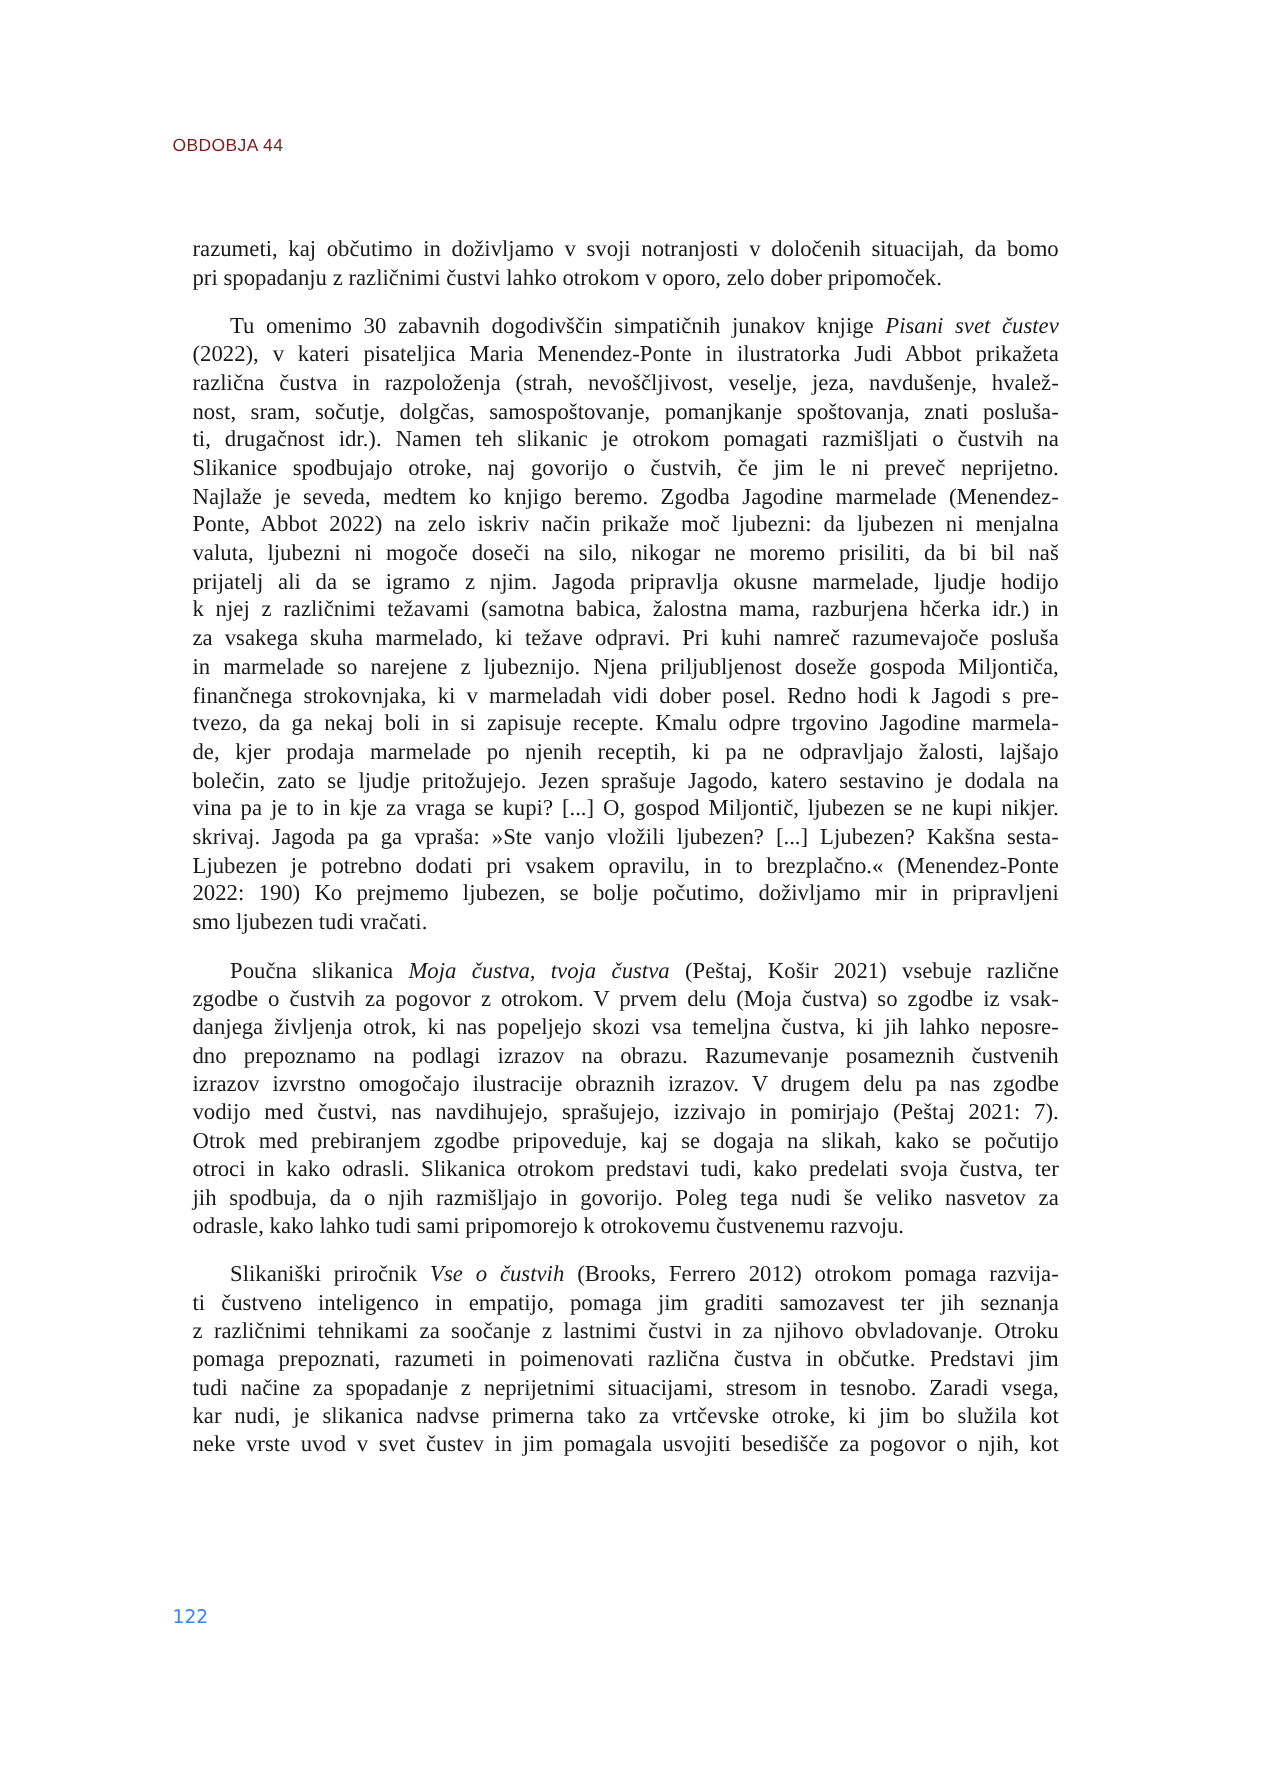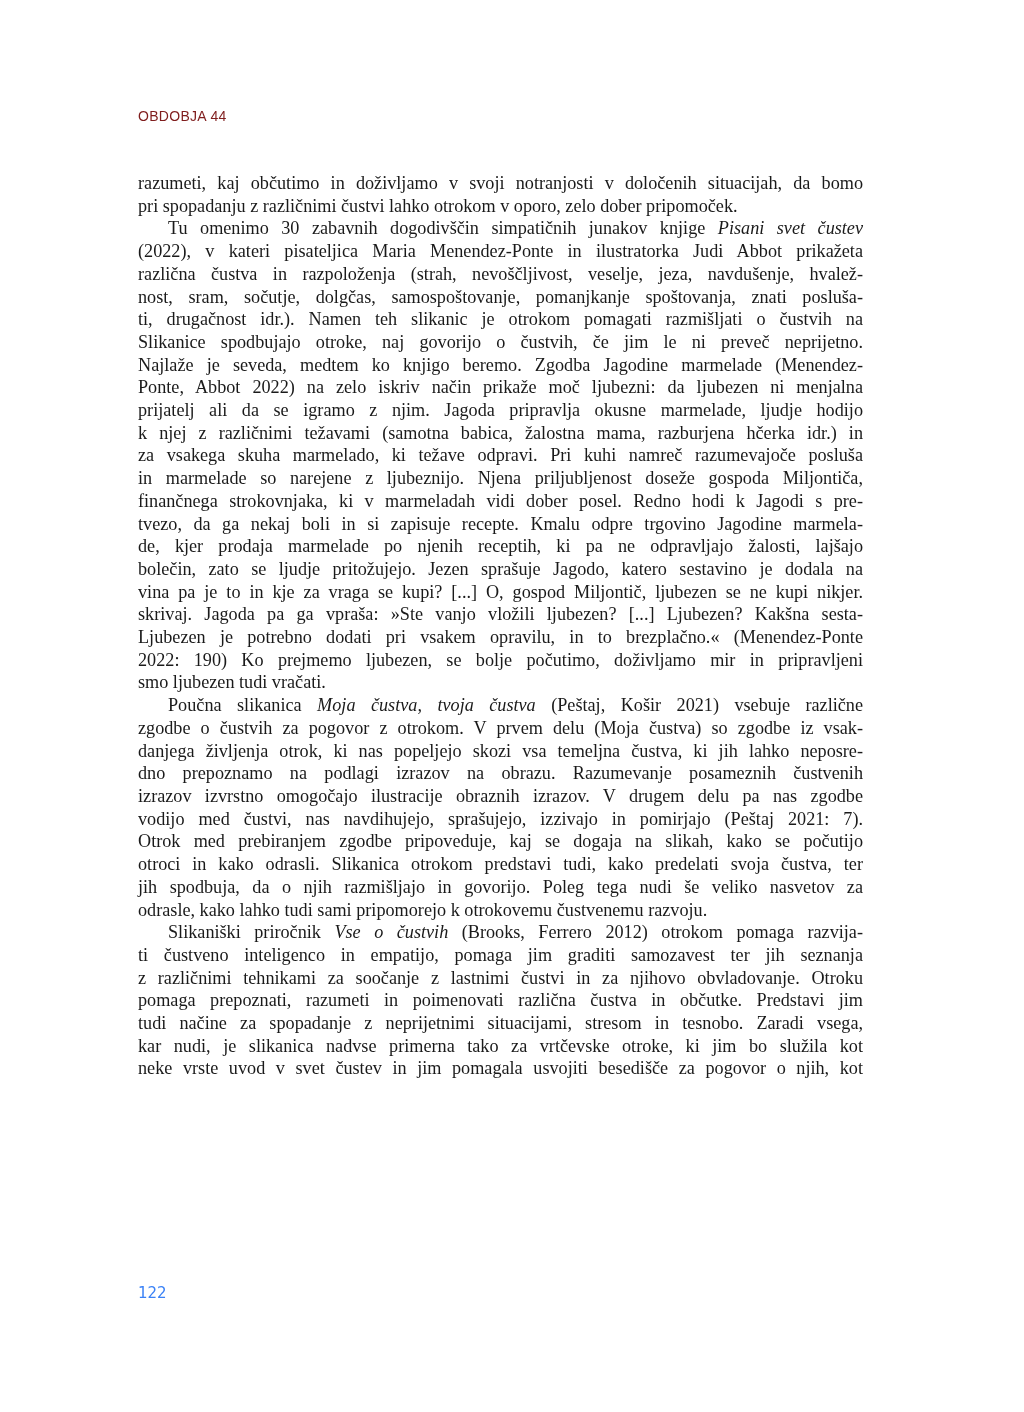--- a/index.html
+++ b/index.html
@@ -27,21 +27,21 @@
       left: 138px;
       top: 172px;
       width: 725px;
       font-family: "Liberation Serif", serif;
       font-size: 18.2px;
       line-height: 22.7px;
       color: #1a1a1a;
       text-align: justify;
     }
     .body-text p {
-      margin: 0;
+      margin: 16px;
       text-indent: 30px;
       text-align: justify;
     }
     .body-text .line {
       display: block;
       text-align: justify;
       text-align-last: justify;
       white-space: nowrap;
     }
     .body-text .line.last {
@@ -73,20 +73,21 @@
     </p>
     <p>
       <span class="line indent"><span>Tu omenimo 30 zabavnih dogodivščin simpatičnih junakov knjige </span><em>Pisani svet čustev</em></span>
       <span class="line"><span>(2022), v kateri pisateljica Maria Menendez-Ponte in ilustratorka Judi Abbot prikažeta</span></span>
       <span class="line"><span>različna čustva in razpoloženja (strah, nevoščljivost, veselje, jeza, navdušenje, hvalež-</span></span>
       <span class="line"><span>nost, sram, sočutje, dolgčas, samospoštovanje, pomanjkanje spoštovanja, znati posluša-</span></span>
       <span class="line"><span>ti, drugačnost idr.). Namen teh slikanic je otrokom pomagati razmišljati o čustvih na</span></span>
       <span class="line"><span>Slikanice spodbujajo otroke, naj govorijo o čustvih, če jim le ni preveč neprijetno.</span></span>
       <span class="line"><span>Najlaže je seveda, medtem ko knjigo beremo. Zgodba Jagodine marmelade (Menendez-</span></span>
       <span class="line"><span>Ponte, Abbot 2022) na zelo iskriv način prikaže moč ljubezni: da ljubezen ni menjalna</span></span>
+      <span class="line"><span>valuta, ljubezni ni mogoče doseči na silo, nikogar ne moremo prisiliti, da bi bil naš</span></span>
       <span class="line"><span>prijatelj ali da se igramo z njim. Jagoda pripravlja okusne marmelade, ljudje hodijo</span></span>
       <span class="line"><span>k njej z različnimi težavami (samotna babica, žalostna mama, razburjena hčerka idr.) in</span></span>
       <span class="line"><span>za vsakega skuha marmelado, ki težave odpravi. Pri kuhi namreč razumevajoče posluša</span></span>
       <span class="line"><span>in marmelade so narejene z ljubeznijo. Njena priljubljenost doseže gospoda Miljontiča,</span></span>
       <span class="line"><span>finančnega strokovnjaka, ki v marmeladah vidi dober posel. Redno hodi k Jagodi s pre-</span></span>
       <span class="line"><span>tvezo, da ga nekaj boli in si zapisuje recepte. Kmalu odpre trgovino Jagodine marmela-</span></span>
       <span class="line"><span>de, kjer prodaja marmelade po njenih receptih, ki pa ne odpravljajo žalosti, lajšajo</span></span>
       <span class="line"><span>bolečin, zato se ljudje pritožujejo. Jezen sprašuje Jagodo, katero sestavino je dodala na</span></span>
       <span class="line"><span>vina pa je to in kje za vraga se kupi? [...] O, gospod Miljontič, ljubezen se ne kupi nikjer.</span></span>
       <span class="line"><span>skrivaj. Jagoda pa ga vpraša: »Ste vanjo vložili ljubezen? [...] Ljubezen? Kakšna sesta-</span></span>

